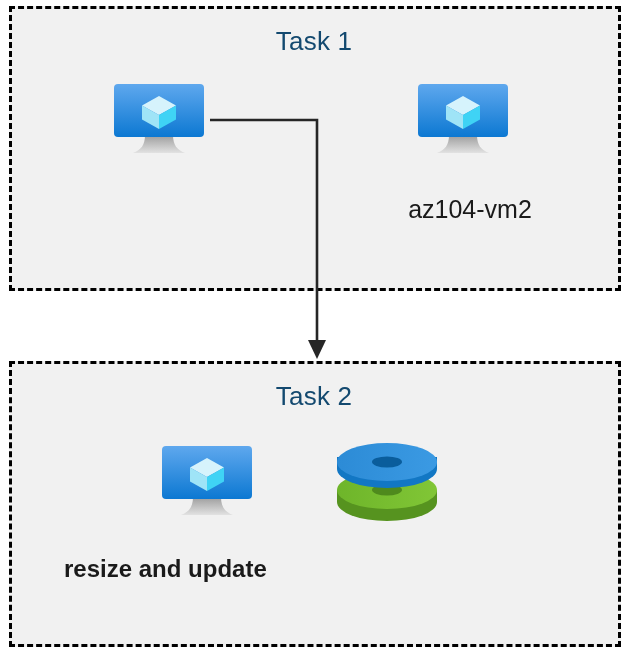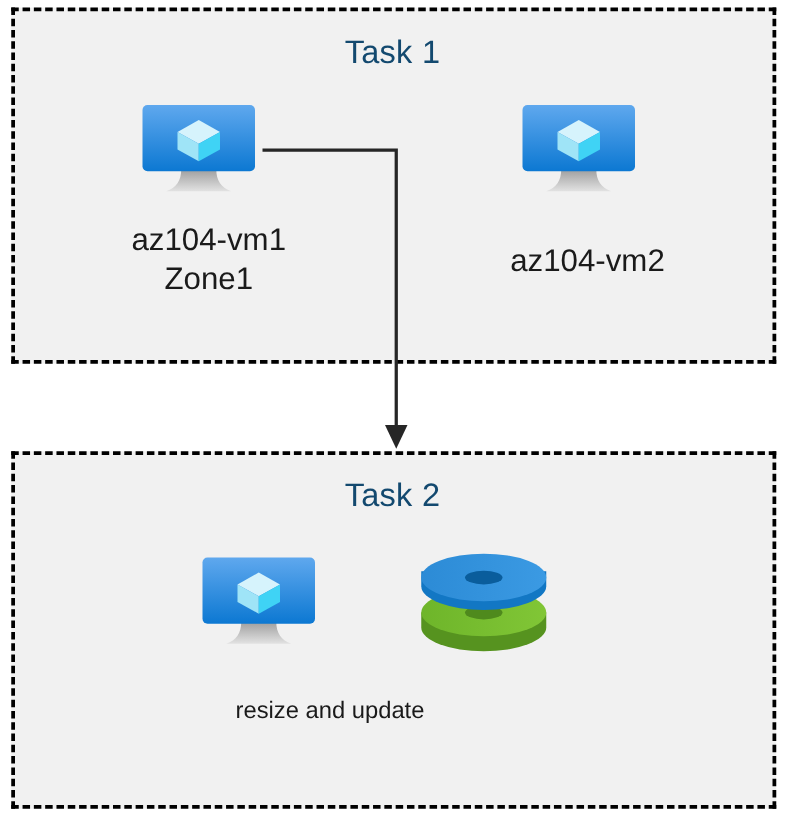--- a/index.html
+++ b/index.html
@@ -66,25 +66,25 @@
     line-height: 31px;
     white-space: nowrap;
   }
   #vm1-label { left: 47px;  top: 177px; width: 240px; }
   #vm2-label { left: 350px; top: 194px; width: 240px; }
   #task2-caption {
     position: absolute;
     left: 64px;
     top: 552px;
     width: 400px;
-    text-align: center;
     color: #1a1a1a;
-    font-size: 19px;
+    font-size: 24px;
     line-height: 34px;
     white-space: nowrap;
+    font-weight: bold;
   }
 
   
   .vm-icon { position: absolute; }
   #vm1-icon { left: 108px; top: 82px;  width: 102px; height: 82px; }
   #vm2-icon { left: 412px; top: 82px;  width: 102px; height: 82px; }
   #vm3-icon { left: 156px; top: 444px; width: 102px; height: 82px; }
 
   #disk-icon { position: absolute; left: 333px; top: 442px; width: 108px; height: 88px; }
 
@@ -113,24 +113,20 @@
     </defs>
     <path d="M37 53 h28 c0 10 4 15 12 18 H25 c8 -3 12 -8 12 -18 z" fill="url(#std1)"></path>
     <rect x="6" y="2" width="90" height="53" rx="4" ry="4" fill="url(#scr1)"></rect>
     <g>
       <polygon points="51,14 68,23.5 51,33 34,23.5" fill="#d6f3fc"></polygon>
       <polygon points="34,23.5 51,33 51,47 34,37.5" fill="#9fe4f7"></polygon>
       <polygon points="68,23.5 51,33 51,47 68,37.5" fill="#3fd3f5"></polygon>
     </g>
   </svg>
 
-  <div id="vm1-label" class="node-label">
-    <span>az104-vm1</span><br>
-    <span>Zone1</span>
-  </div>
 
   <svg id="vm2-icon" class="vm-icon" viewBox="0 0 102 82">
     <defs>
       <linearGradient id="scr2" x1="0" y1="0" x2="0" y2="1">
         <stop offset="0%" stop-color="#5fa8ee"></stop>
         <stop offset="100%" stop-color="#0c78d2"></stop>
       </linearGradient>
       <linearGradient id="std2" x1="0" y1="0" x2="0" y2="1">
         <stop offset="0%" stop-color="#9c9c9c"></stop>
         <stop offset="100%" stop-color="#e2e2e2"></stop>

